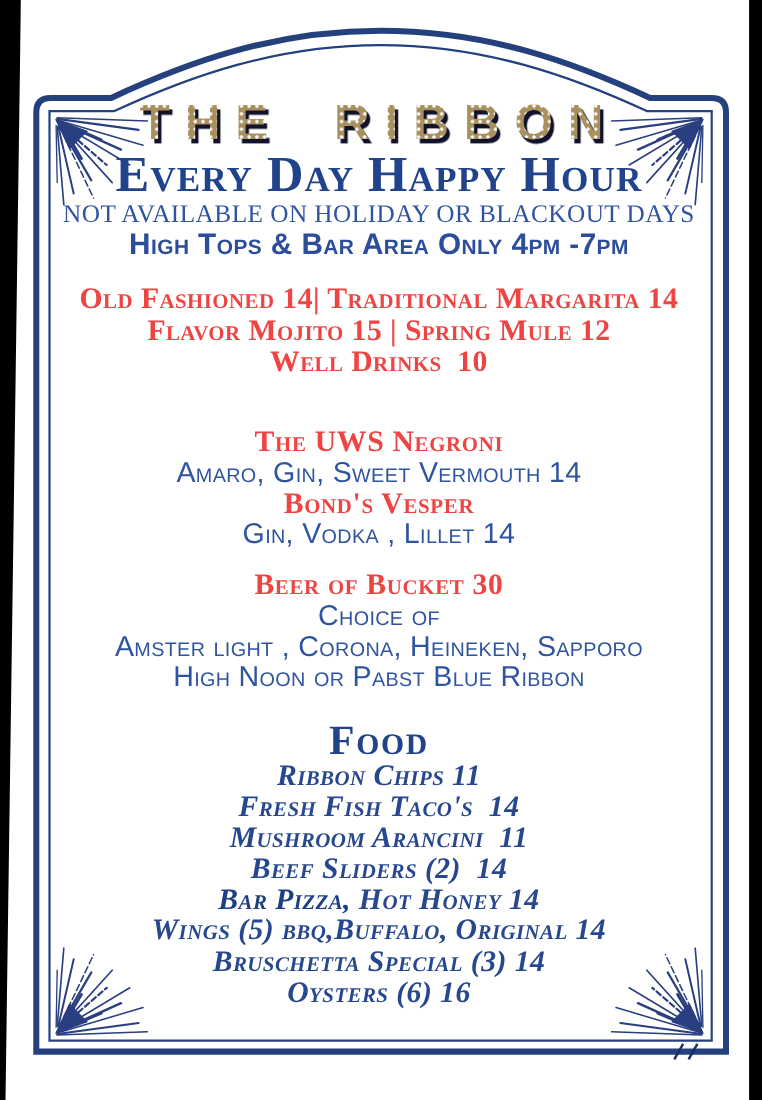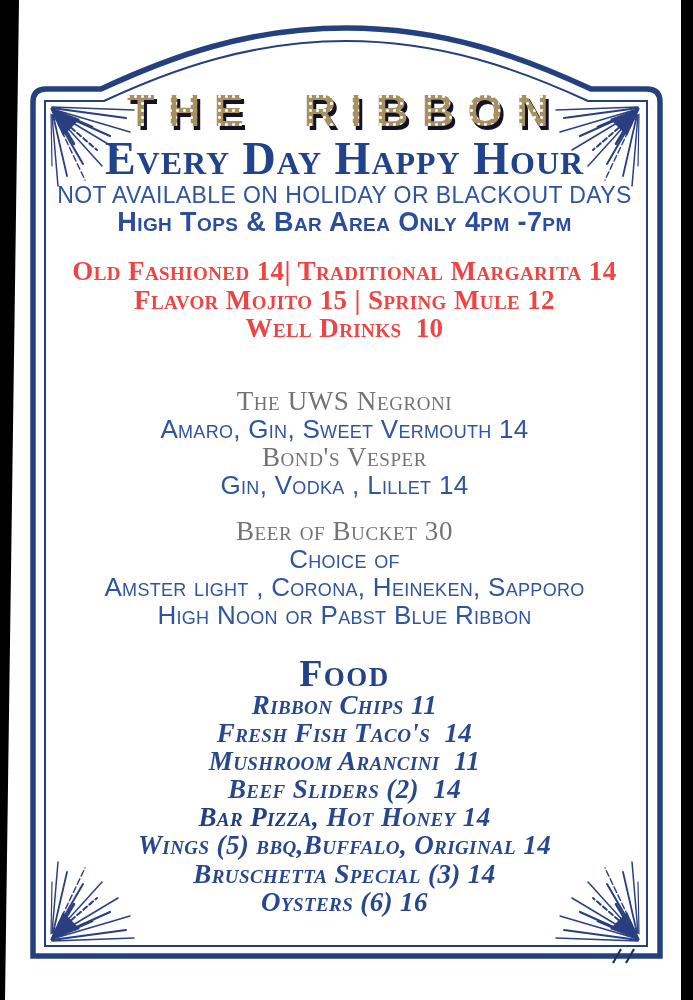--- a/index.html
+++ b/index.html
@@ -33,35 +33,35 @@
     background-size:7px 7px;
     -webkit-background-clip:text;background-clip:text;
     filter:drop-shadow(3px 4px 0 #12122b);
   }
   .h1{
     top:134px;line-height:50px;font-size:46px;font-weight:600;
     font-variant:small-caps;color:#21438c;letter-spacing:1px;
   }
   .note{
     top:183px;line-height:24px;font-size:23px;
-    font-family:Liberation Sans, sans-serif;color:#2f54a0;letter-spacing:0.4px;
+    font-family:Liberation Serif, serif;color:#2f54a0;letter-spacing:0.4px;
   }
   .hours{
     top:208px;line-height:28px;font-size:27px;font-weight:600;
     font-family:Liberation Sans, sans-serif;font-variant:small-caps;
     color:#2b4d9b;letter-spacing:0.4px;
   }
   .block{position:absolute;left:48px;right:52px;text-align:center;}
   .drinks{top:257px;}
   .drinks .line{line-height:28.5px;font-size:27px;font-weight:600;
     font-variant:small-caps;color:#ef4444;letter-spacing:0.4px;}
   .cocktails{top:387px;}
   .bucket{top:517px;}
-  .sec-name{line-height:28px;font-size:27px;font-weight:normal;
-    font-variant:small-caps;color:#737373;letter-spacing:0.6px;}
+  .sec-name{line-height:28px;font-size:27px;font-weight:bold;
+    font-variant:small-caps;color:#ef4444;letter-spacing:0.6px;}
   .ingr{line-height:28px;font-size:26px;
     font-family:"Liberation Sans", sans-serif;font-variant:small-caps;
     color:#2f54a0;letter-spacing:0.3px;}
   .food-heading{
     top:653px;line-height:40px;font-size:38px;font-weight:bold;
     font-variant:small-caps;color:#21438c;letter-spacing:1.5px;
   }
   .food{top:691px;}
   .food .line{line-height:28.1px;font-size:27px;font-weight:600;
     font-variant:small-caps;color:#27488e;letter-spacing:0.4px;font-style:italic;}

